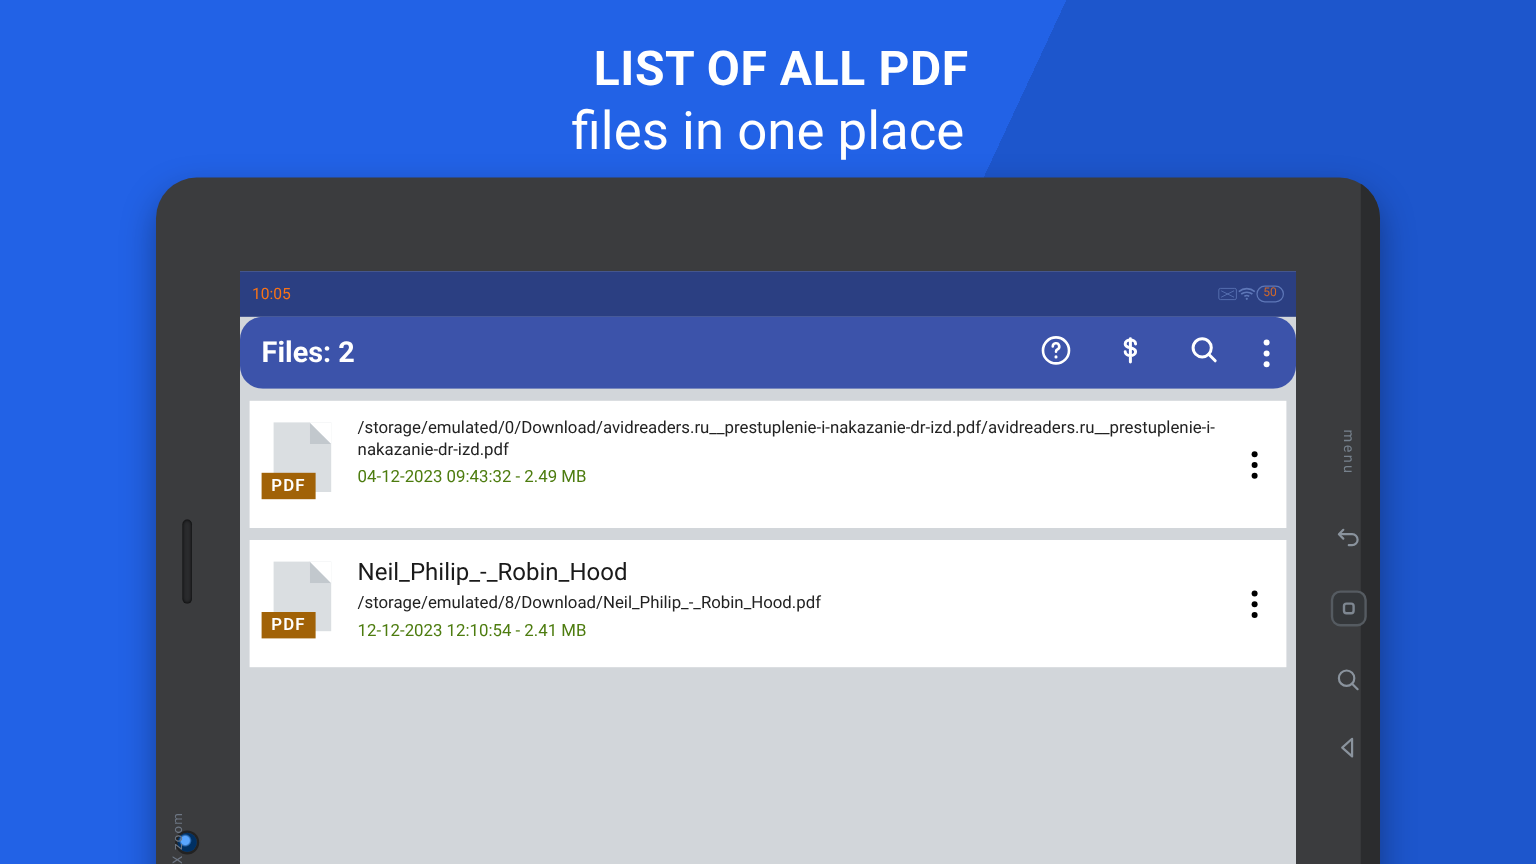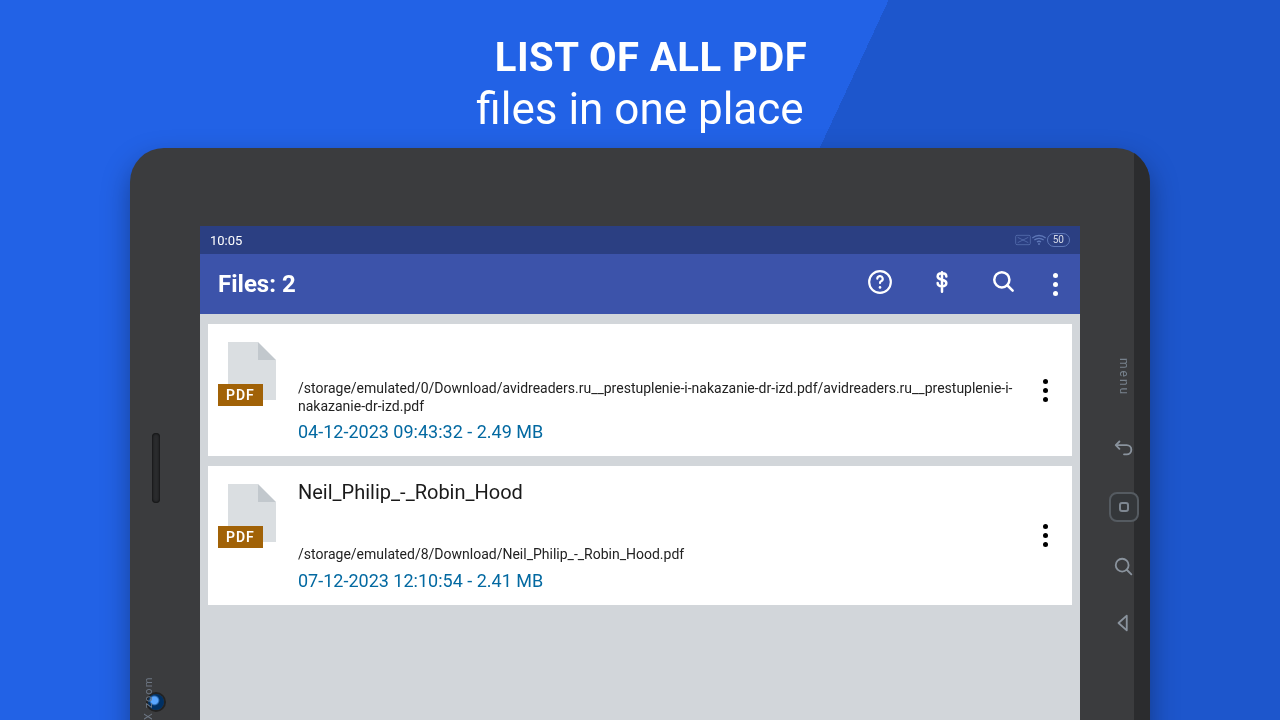--- a/index.html
+++ b/index.html
@@ -93,23 +93,23 @@
   .screen{
     position:absolute;
     left:70px; top:78px;
     right:70px; bottom:0;
     background:#d2d6da;
     display:flex;
     flex-direction:column;
   }
 
   .statusbar{
-    height:28px;
+    height:38px;
     background:#2b3f82;
-    color:#ffffff;
+    color:#f97316;
     font-size:13px;
     display:flex;
     align-items:center;
     padding:0 10px;
   }
   .statusbar .spacer{flex:1;}
   .status-icons{display:flex;gap:0;align-items:center;opacity:.8;}
   .status-icons svg{width:16px;height:12px;fill:#6b86c6;}
   .status-batt{
     font-size:10px;
@@ -119,20 +119,21 @@
     line-height:12px;
   }
 
   .appbar{
     height:60px;
     background:#3c53aa;
     color:#fff;
     display:flex;
     align-items:center;
     padding:0 22px 0 18px;
+    border-radius:19px;
   }
   .appbar .title{ font-size:24px; font-weight:700; flex:1; }
   .appbar .actions{ display:flex; gap:36px; align-items:center; }
   .appbar .actions .act{ cursor:pointer; }
   .appbar svg{ width:26px; height:26px; fill:#fff; }
   .more-dots{ display:flex; flex-direction:column; gap:4px; cursor:pointer;}
   .more-dots span{ width:5px;height:5px;background:#fff;border-radius:50%; }
 
   .file-list{
     padding:10px 8px 0 8px;
@@ -174,22 +175,22 @@
     left:0; bottom:10px;
     background:#a16207;
     color:#fff;
     font-size:14px;
     font-weight:600;
     padding:3px 8px;
     letter-spacing:1px;
   }
   .file-info{ flex:1; min-width:0; color:#1a1a1a; }
   .file-name{ font-size:20px; margin-bottom:6px; overflow-wrap:anywhere; }
-  .file-path{ font-size:14px; color:#222; line-height:1.3; margin-bottom:6px; overflow-wrap:anywhere;margin-top:41px;}
-  .file-meta{ font-size:18px; color:#0369a1; }
+  .file-path{ font-size:14px; color:#222; line-height:1.3; margin-bottom:6px; overflow-wrap:anywhere;}
+  .file-meta{ font-size:14px; color:#4d7c0f; }
   .item-more{ display:flex;flex-direction:column;gap:4px; align-self:center; cursor:pointer; padding:6px;}
   .item-more span{ width:5px;height:5px;background:#000;border-radius:50%; }
 
 </style>
 </head>
 <body>
 
 <div class="promo">
   <div class="line1">LIST OF ALL PDF</div>
   <div class="line2">files in one place</div>
@@ -286,21 +287,21 @@
 
       <div class="file-item">
         <div class="pdf-icon">
           <div class="pdf-page"></div>
             <div class="pdf-corner"></div>
           <div class="pdf-badge">PDF</div>
         </div>
         <div class="file-info">
           <div class="file-name">Neil_Philip_-_Robin_Hood</div>
           <div class="file-path">/storage/emulated/8/Download/Neil_Philip_-_Robin_Hood.pdf</div>
-          <div class="file-meta">07-12-2023 12:10:54 - 2.41 MB</div>
+          <div class="file-meta">12-12-2023 12:10:54 - 2.41 MB</div>
         </div>
         <div class="item-more">
             <span></span>
             <span></span>
             <span></span>
           </div>
       </div>
 
     </div>
 

